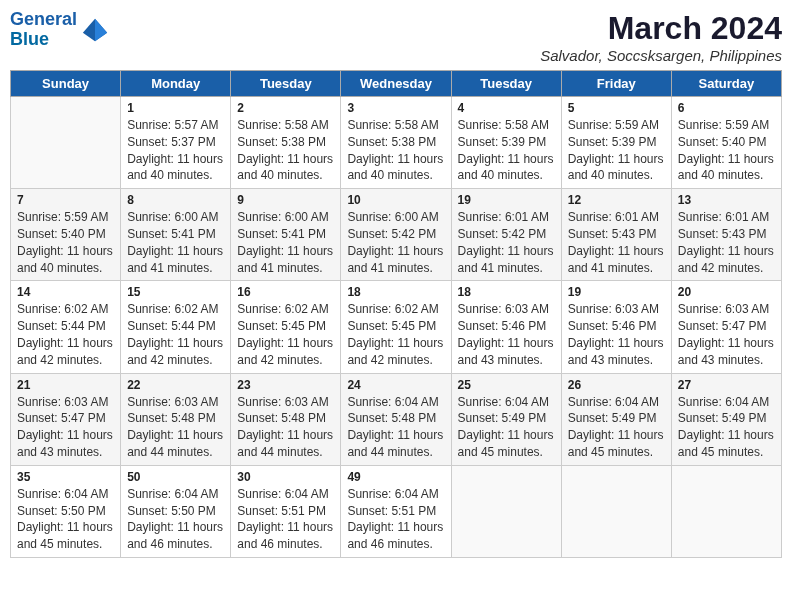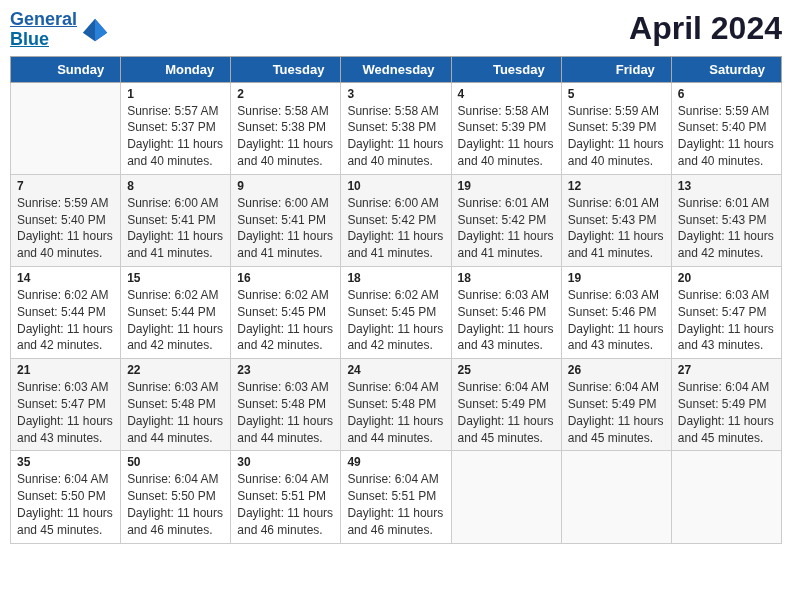--- a/index.html
+++ b/index.html
@@ -21,21 +21,20 @@
       align-items: center;
     }
     .logo-text {
       font-size: 18px;
       font-weight: bold;
       color: #1a1a2e;
       line-height: 1.1;
     }
     .logo-text span {
       color: #1a5fa8;
-      text-decoration: underline;
     }
     .logo-icon {
       width: 28px;
       height: 28px;
       margin-left: 4px;
     }
     .title-area {
       text-align: right;
     }
     .main-title {
@@ -52,21 +51,21 @@
       width: 100%;
       border-collapse: collapse;
       margin-top: 6px;
     }
     .calendar th {
       background-color: #1a5fa8;
       color: #fff;
       font-size: 13px;
       font-weight: bold;
       padding: 5px 16px;
-      text-align: right;
+      text-align: center;
       border: 1px solid #aaa;
     }
     .calendar td {
       border: 1px solid #ccc;
       vertical-align: top;
       padding: 4px 6px;
       width: 110px;
       min-height: 80px;
       font-size: 10.5px;
       color: #222;
@@ -103,21 +102,22 @@
         <span>General</span><br>
         <span style="color:#0369a1;">Blue</span>
       </div>
     </div>
     <svg class="logo-icon" viewBox="0 0 30 30">
       <path d="M15 3 L28 18 L15 27 L2 18 Z" fill="#1a5fa8"></path>
       <path d="M15 3 L28 18 L15 27 Z" fill="#2980d9"></path>
     </svg>
   </div>
   <div class="title-area">
-    <div class="main-title">April 2024</div>
+    <div class="main-title">March 2024</div>
+    <div class="subtitle">Salvador, Soccsksargen, Philippines</div>
   </div>
 </div>
 
 <table class="calendar">
   <thead>
     <tr id="header-row">
         <th>Sunday</th>
         <th>Monday</th>
         <th>Tuesday</th>
         <th>Wednesday</th>

